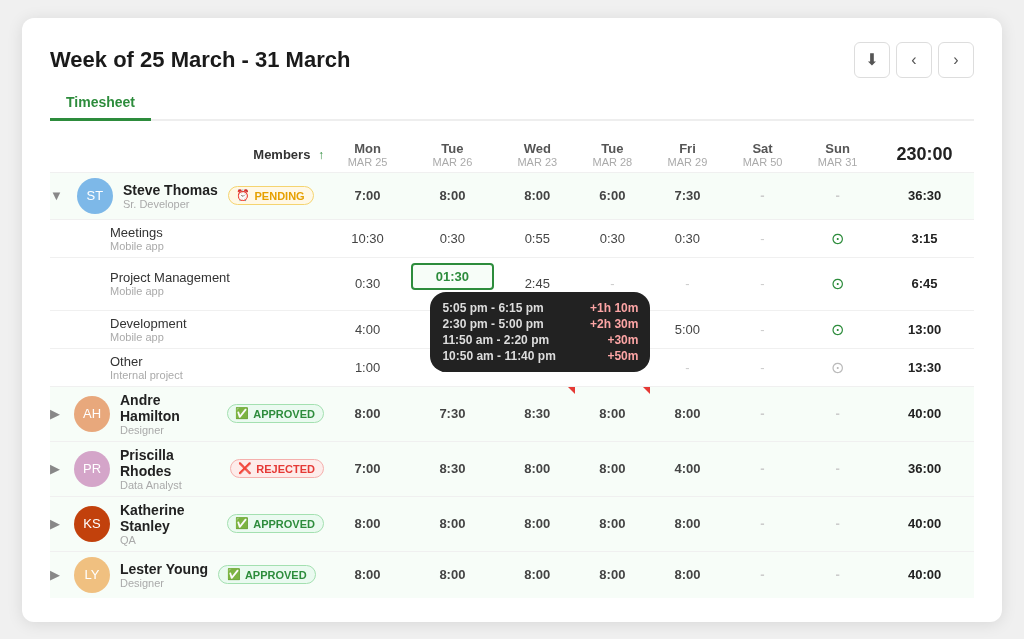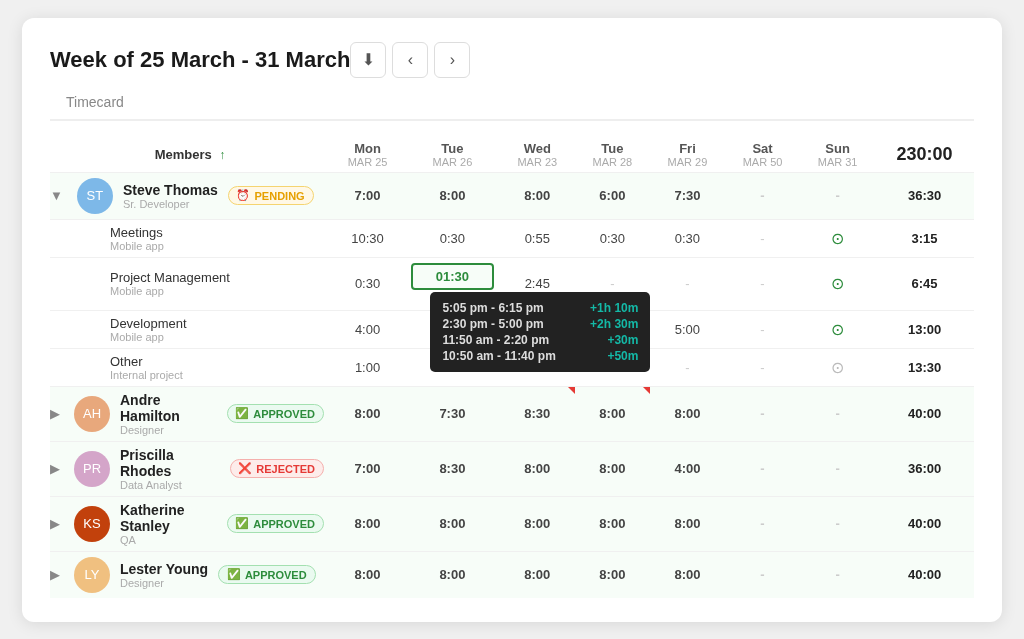--- a/index.html
+++ b/index.html
@@ -1,27 +1,27 @@
 <!DOCTYPE html>
 <html><head>
   <meta charset="utf-8">
   <style>
     * { box-sizing: border-box; margin: 0; padding: 0; }
     body { font-family: -apple-system, BlinkMacSystemFont, 'Segoe UI', sans-serif; background: #f0f0f0; display: flex; justify-content: center; align-items: center; min-height: 100vh; }
     .card { background: #fff; border-radius: 12px; width: 980px; padding: 24px 28px; box-shadow: 0 2px 16px rgba(0,0,0,0.10); }
-    .header-row { display: flex; align-items: center; margin-bottom: 10px; }
+    .header-row { display: flex; align-items: center; justify-content: space-between; margin-bottom: 10px; }
     .week-title { font-size: 22px; font-weight: 700; color: #1a1a1a; }
     .header-actions { display: flex; gap: 6px; }
     .icon-btn { border: 1px solid #ddd; background: #fff; border-radius: 6px; width: 36px; height: 36px; cursor: pointer; display: flex; align-items: center; justify-content: center; font-size: 16px; color: #555; }
     .tabs { display: flex; gap: 0; margin-bottom: 16px; border-bottom: 2px solid #eee; }
     .tab { padding: 6px 16px 8px; font-size: 14px; cursor: pointer; color: #888; border-bottom: 3px solid transparent; margin-bottom: -2px; }
     .tab.active { color: #2d8c3c; border-bottom: 3px solid #2d8c3c; font-weight: 600; }
     table { width: 100%; border-collapse: collapse; font-size: 13px; }
     thead tr th { text-align: center; padding: 4px 6px; color: #888; font-weight: 500; font-size: 12px; }
-    thead tr th.members-col { text-align: center; font-size: 13px; color: #333; font-weight: 600; }
+    thead tr th.members-col { text-align: right; font-size: 13px; color: #333; font-weight: 600; }
     thead tr th .day-name { font-size: 13px; color: #555; font-weight: 600; display: block; }
     thead tr th .day-date { font-size: 11px; color: #aaa; display: block; }
     thead tr th.total-col { color: #222; font-size: 18px; font-weight: 700; }
     tbody tr { border-top: 1px solid #f0f0f0; }
     td { padding: 5px 6px; text-align: center; color: #444; font-size: 13px; vertical-align: middle; }
     td.members-col { text-align: left; padding-left: 0; }
     td.total-col { font-weight: 700; color: #222; font-size: 13px; }
     .member-row td { background: #f7fdf8; font-weight: 600; }
     .member-info { display: flex; align-items: center; gap: 10px; }
     .avatar { width: 36px; height: 36px; border-radius: 50%; background: #ccc; display: flex; align-items: center; justify-content: center; font-size: 13px; font-weight: 400; color: #fff; flex-shrink: 0; overflow: hidden; }
@@ -31,43 +31,43 @@
     .badge.pending { background: #fff8e6; color: #e6a000; border: 1px solid #f5d470; }
     .badge.approved { background: #eafaf0; color: #2d8c3c; border: 1px solid #a3e0b0; }
     .badge.rejected { background: #fdecea; color: #e53935; border: 1px solid #f5b0ad; }
     .expand-btn { cursor: pointer; color: #888; font-size: 13px; background: none; border: none; margin-right: 4px; }
     .subtask-name { font-size: 13px; color: #333; font-weight: 500; }
     .subtask-sub { font-size: 11px; color: #aaa; }
     .highlight-cell { border: 2px solid #2d8c3c; border-radius: 4px; background: #f7fdf8; font-weight: 700; color: #2d8c3c; position: relative; }
     .dash { color: #ccc; }
     .green-circle { color: #2d8c3c; font-size: 16px; }
     .gray-circle { color: #bbb; font-size: 16px; }
-    .tooltip-box { position: absolute; top: 100%; left: 50%; transform: translateX(-50%); background: #222; color: #fff; border-radius: 5px; padding: 8px 12px; white-space: nowrap; z-index: 10; font-size: 12px; margin-top: 4px; }
+    .tooltip-box { position: absolute; top: 100%; left: 50%; transform: translateX(-50%); background: #222; color: #fff; border-radius: 16px; padding: 8px 12px; white-space: nowrap; z-index: 10; font-size: 12px; margin-top: 4px; }
     .tooltip-row { display: flex; justify-content: space-between; gap: 12px; padding: 1px 0; }
     .tooltip-time { color: #ddd; }
-    .tooltip-delta { color: #14b8a6; }
+    .tooltip-delta { color: #fca5a5; }
     .cursor-indicator { font-size: 11px; color: #aaa; margin-top: 2px; }
     .red-corner { width: 0; height: 0; border-top: 7px solid #e53935; border-left: 7px solid transparent; position: absolute; top: 0; right: 0; }
   </style>
 </head>
 <body>
 
 <div class="card">
 
   <div class="header-row">
     <span class="week-title">Week of 25 March - 31 March</span>
     <div class="header-actions">
       <button class="icon-btn">⬇</button>
       <button class="icon-btn">‹</button>
       <button class="icon-btn">›</button>
     </div>
   </div>
 
   <div class="tabs">
-    <div class="tab">Timecard</div>
+    <div class="tab active">Timesheet</div>
   </div>
 
   <table>
     <thead>
       <tr>
         <th class="members-col" style="width:280px;">
           <span>Members</span>
           <span style="color:#2d8c3c; margin-left:4px; font-size:12px;">↑</span>
         </th>
         <th>

